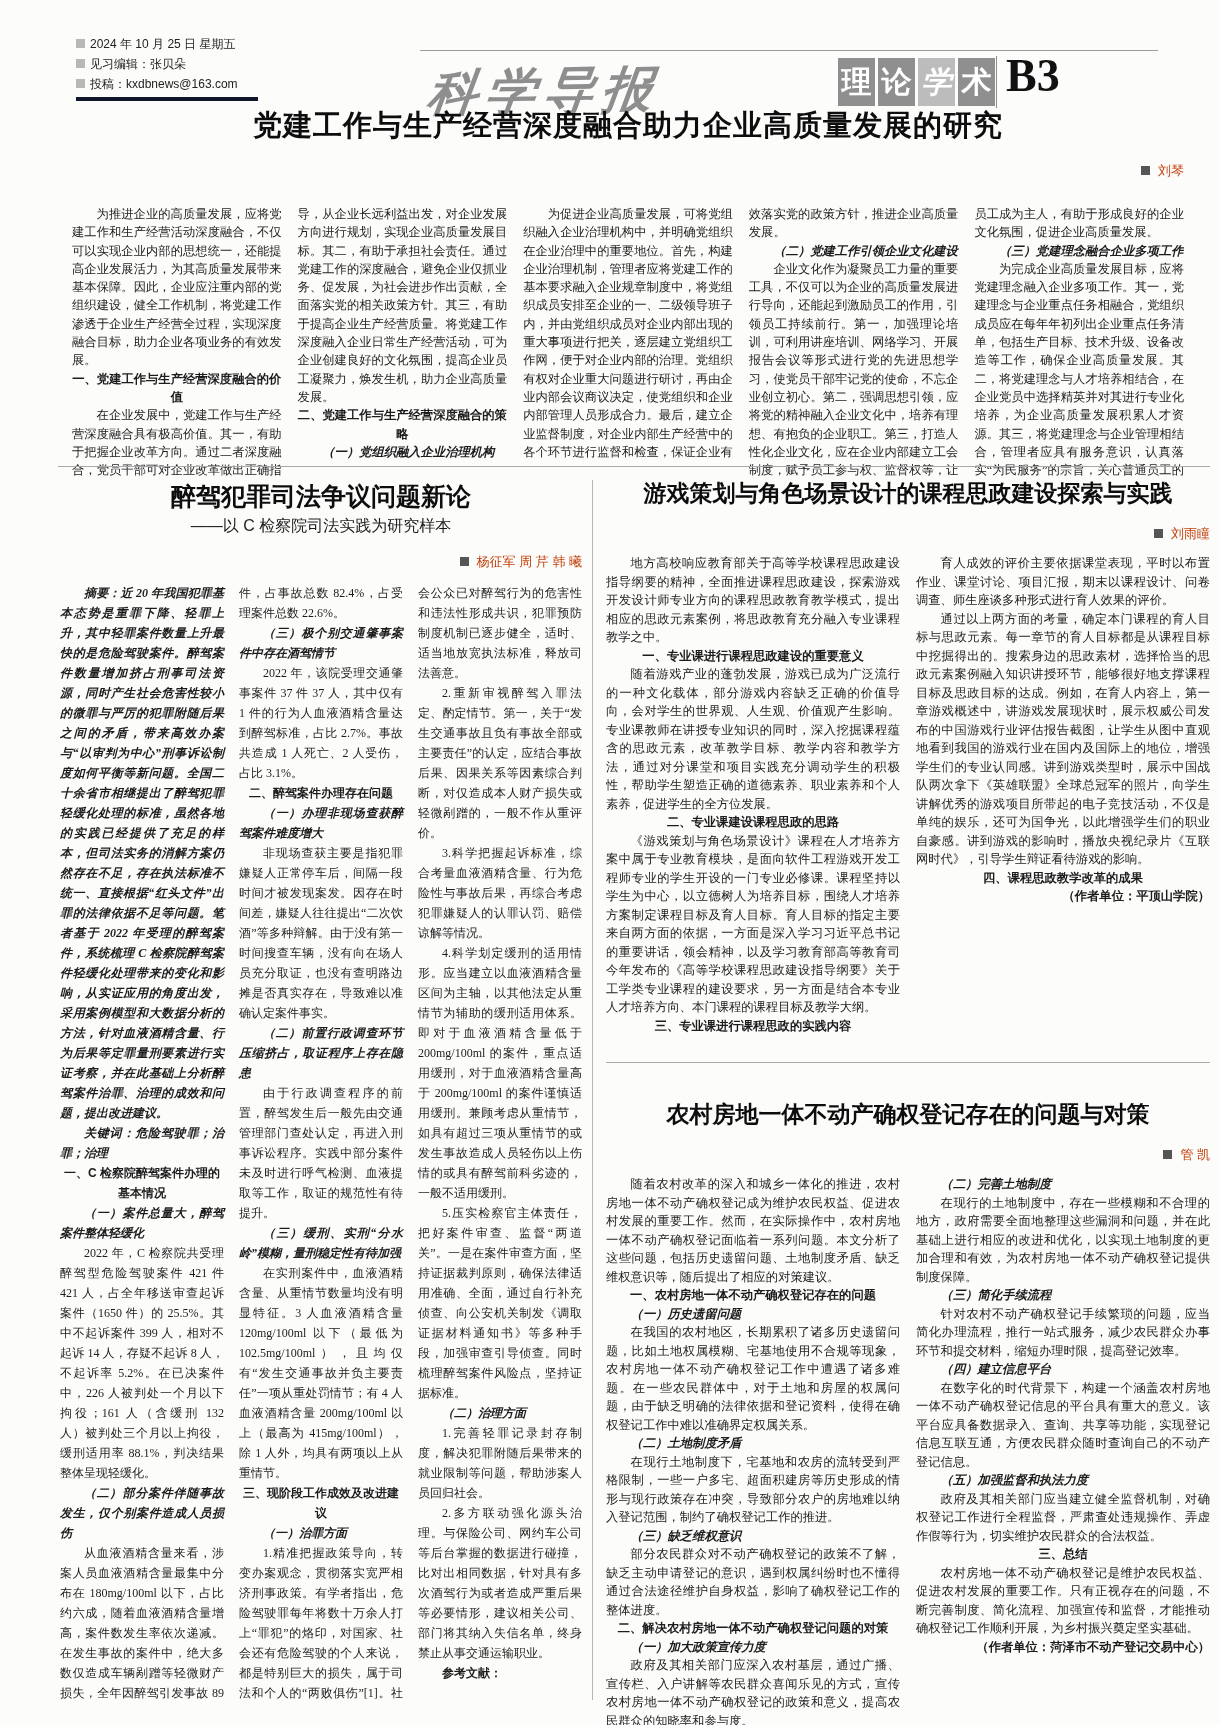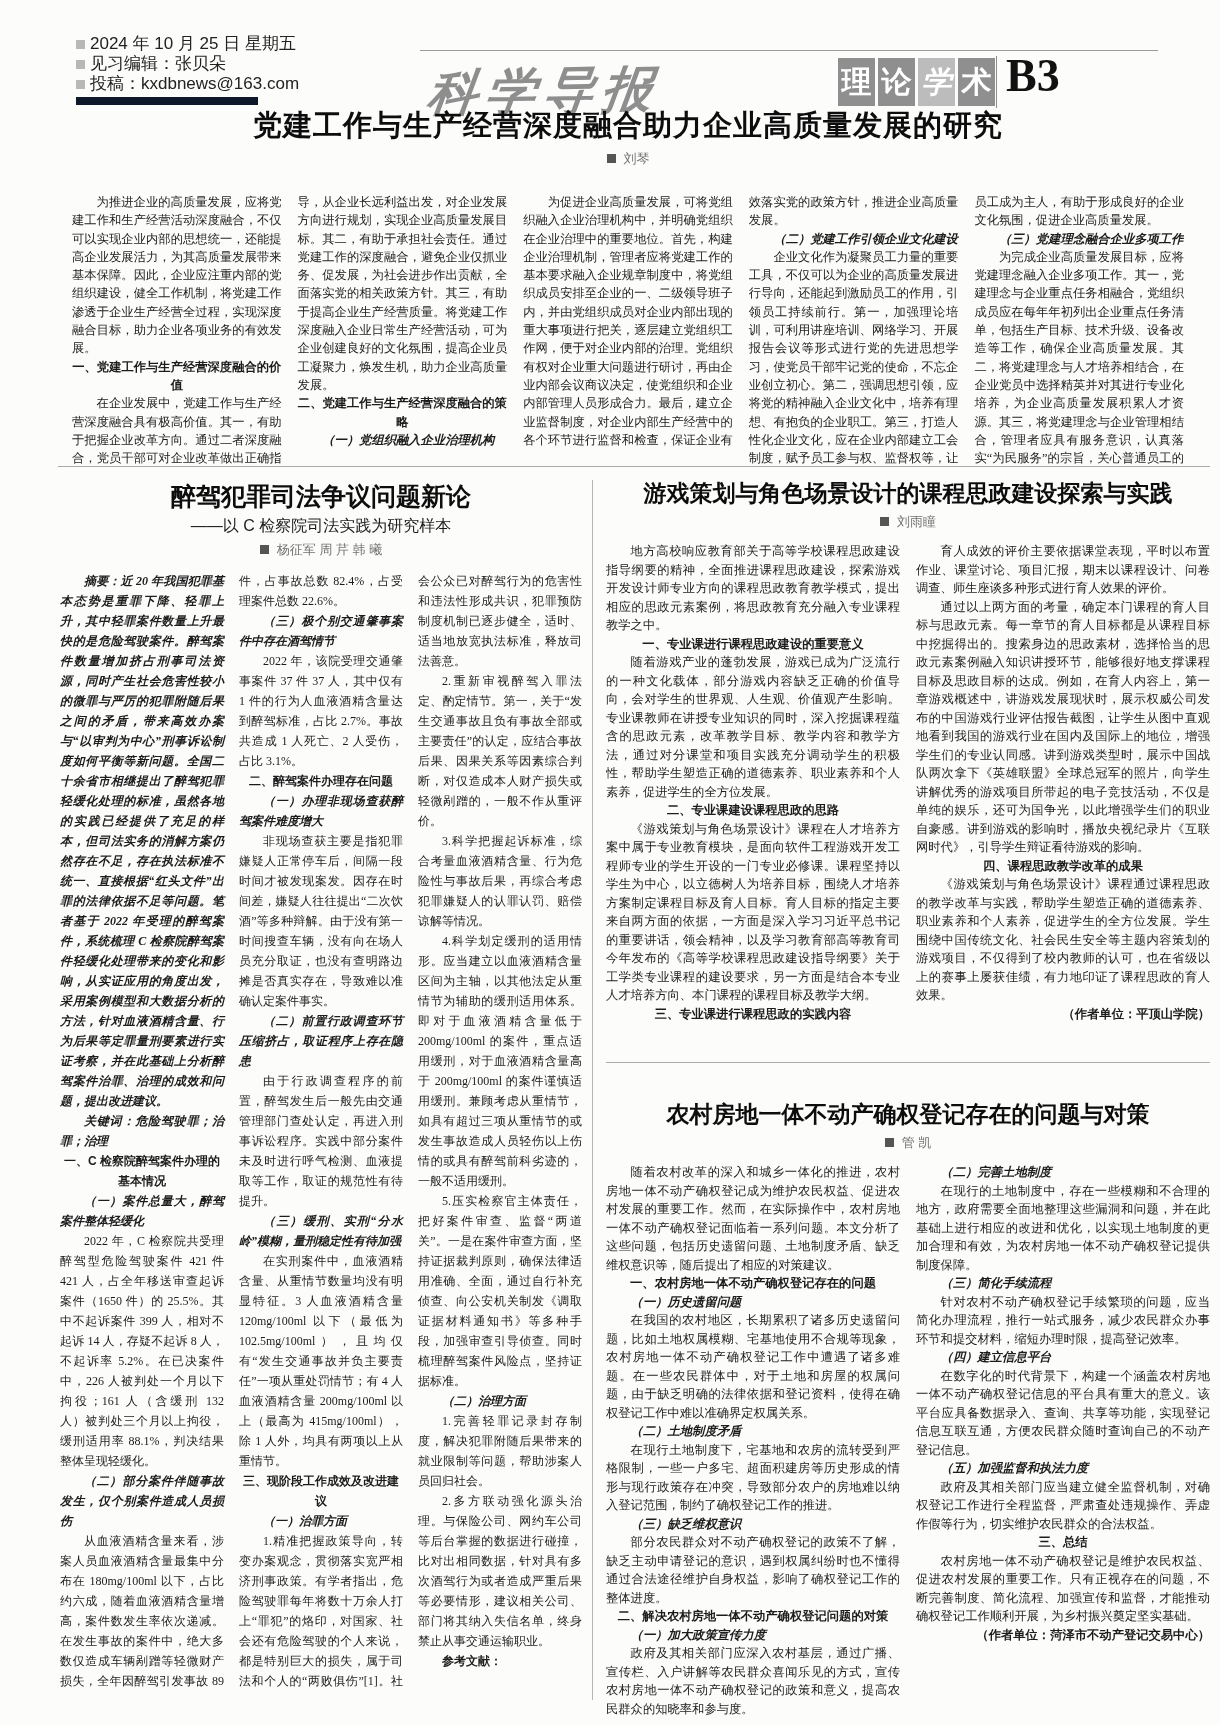--- a/index.html
+++ b/index.html
@@ -3,43 +3,43 @@
 <meta charset="utf-8">
 <style>
   html,body { margin:0; padding:0; background:#d9d9d9; }
   .page {
     position:relative; width:1220px; height:1725px; margin:0 auto;
     background:#fcfcfb; color:#1c1c1c; overflow:hidden;
     font-family:"Liberation Serif", serif;
   }
   
   .hdr-meta { position:absolute; left:76px; top:34px; width:182px;
-    font-family:"Liberation Sans", sans-serif; font-size:17px; line-height:20px;
-    color:#222; border-bottom:8px solid #0f172a; padding-bottom:3px; }
+    font-family:"Liberation Sans", sans-serif; font-size:12px; line-height:20px;
+    color:#222; border-bottom:4px solid #0f172a; padding-bottom:3px; }
   .meta-line { white-space:nowrap; }
   .sq { display:inline-block; width:9px; height:9px; background:#b8b8b8; margin-right:5px; vertical-align:baseline; }
   .hdr-topline { position:absolute; left:420px; top:50px; width:738px; height:1px; background:#9c9c9c; }
   .masthead { position:absolute; left:428px; top:58px;
     font-family:"DejaVu Serif", serif; font-style:italic; font-weight:bold;
     font-size:50px; color:#8e8e8e; letter-spacing:8px;
     transform:skewX(-8deg) rotate(-1deg); white-space:nowrap; }
   .section-boxes { position:absolute; left:838px; top:58px; display:flex; gap:3px; }
   .sbox { width:37px; height:48px; background:#8f8f8f; color:#fff;
     font-family:"Liberation Sans", sans-serif; font-weight:bold;
     font-size:30px; line-height:48px; text-align:center; }
   .sbox.light { background:#bcbcbc; font-family:"DejaVu Serif", serif; font-style:italic; }
   .pageno-rule { position:absolute; left:996px; top:56px; width:1px; height:52px; background:#8f8f8f; }
   .page-no { position:absolute; left:1006px; top:49px;
     font-family:"Liberation Serif", serif; font-weight:bold; font-size:46px; color:#111; }
   
   .rule-h { position:absolute; height:1px; background:#a9a9a9; }
   .rule-v { position:absolute; width:1px; background:#b5b5b5; }
   
   .art-title { text-align:center; font-family:Liberation Sans, sans-serif; font-weight:bold; color:#0d0d0d; }
-  .byline { text-align:center; font-family:"Liberation Sans", sans-serif; font-size:13px; margin-top:4px; color:#737373; }
+  .byline { text-align:right; font-family:"Liberation Sans", sans-serif; font-size:13px; margin-top:16px; color:#c2410c; }
   .bmark { display:inline-block; width:9px; height:9px; background:#555; margin-right:8px; }
   .body-cols { text-align:justify; overflow:hidden; column-fill:auto; }
   .para { margin:0; text-indent:2em; }
   .para.h1 { text-indent:0; text-align:center; font-family:"Liberation Sans", sans-serif; font-weight:bold; }
   .para.h2 { font-weight:bold; font-style:italic; }
   .para.abstract, .para.kw { font-weight:bold; font-style:italic; }
   .para.refh { font-family:"Liberation Sans", sans-serif; font-weight:bold; }
   .para.credit { font-family:"Liberation Sans", sans-serif; font-weight:bold; text-align:right; text-indent:0; }
   
   .article-a { position:absolute; left:72px; top:106px; width:1112px; }
@@ -145,21 +145,20 @@
     <div class="c-body body-cols">
         <p class="para body">地方高校响应教育部关于高等学校课程思政建设指导纲要的精神，全面推进课程思政建设，探索游戏开发设计师专业方向的课程思政教育教学模式，提出相应的思政元素案例，将思政教育充分融入专业课程教学之中。</p>
         <p class="para h1">一、专业课进行课程思政建设的重要意义</p>
         <p class="para body">随着游戏产业的蓬勃发展，游戏已成为广泛流行的一种文化载体，部分游戏内容缺乏正确的价值导向，会对学生的世界观、人生观、价值观产生影响。专业课教师在讲授专业知识的同时，深入挖掘课程蕴含的思政元素，改革教学目标、教学内容和教学方法，通过对分课堂和项目实践充分调动学生的积极性，帮助学生塑造正确的道德素养、职业素养和个人素养，促进学生的全方位发展。</p>
         <p class="para h1">二、专业课建设课程思政的思路</p>
         <p class="para body">《游戏策划与角色场景设计》课程在人才培养方案中属于专业教育模块，是面向软件工程游戏开发工程师专业的学生开设的一门专业必修课。课程坚持以学生为中心，以立德树人为培养目标，围绕人才培养方案制定课程目标及育人目标。育人目标的指定主要来自两方面的依据，一方面是深入学习习近平总书记的重要讲话，领会精神，以及学习教育部高等教育司今年发布的《高等学校课程思政建设指导纲要》关于工学类专业课程的建设要求，另一方面是结合本专业人才培养方向、本门课程的课程目标及教学大纲。</p>
         <p class="para h1">三、专业课进行课程思政的实践内容</p>
         <p class="para body">育人成效的评价主要依据课堂表现，平时以布置作业、课堂讨论、项目汇报，期末以课程设计、问卷调查、师生座谈多种形式进行育人效果的评价。</p>
         <p class="para body">通过以上两方面的考量，确定本门课程的育人目标与思政元素。每一章节的育人目标都是从课程目标中挖掘得出的。搜索身边的思政素材，选择恰当的思政元素案例融入知识讲授环节，能够很好地支撑课程目标及思政目标的达成。例如，在育人内容上，第一章游戏概述中，讲游戏发展现状时，展示权威公司发布的中国游戏行业评估报告截图，让学生从图中直观地看到我国的游戏行业在国内及国际上的地位，增强学生们的专业认同感。讲到游戏类型时，展示中国战队两次拿下《英雄联盟》全球总冠军的照片，向学生讲解优秀的游戏项目所带起的电子竞技活动，不仅是单纯的娱乐，还可为国争光，以此增强学生们的职业自豪感。讲到游戏的影响时，播放央视纪录片《互联网时代》，引导学生辩证看待游戏的影响。</p>
         <p class="para h1">四、课程思政教学改革的成果</p>
-        <p class="para body">《游戏策划与角色场景设计》课程通过课程思政的教学改革与实践，帮助学生塑造正确的道德素养、职业素养和个人素养，促进学生的全方位发展。学生围绕中国传统文化、社会民生安全等主题内容策划的游戏项目，不仅得到了校内教师的认可，也在省级以上的赛事上屡获佳绩，有力地印证了课程思政的育人效果。</p>
         <p class="para credit">（作者单位：平顶山学院）</p>
       </div>
   </div>
 
   <div class="article-d">
     <div class="art-title">农村房地一体不动产确权登记存在的问题与对策</div>
     <div class="byline"><span class="bmark"></span><span>管 凯</span></div>
     <div class="d-body body-cols">
         <p class="para body">随着农村改革的深入和城乡一体化的推进，农村房地一体不动产确权登记成为维护农民权益、促进农村发展的重要工作。然而，在实际操作中，农村房地一体不动产确权登记面临着一系列问题。本文分析了这些问题，包括历史遗留问题、土地制度矛盾、缺乏维权意识等，随后提出了相应的对策建议。</p>
         <p class="para h1">一、农村房地一体不动产确权登记存在的问题</p>

